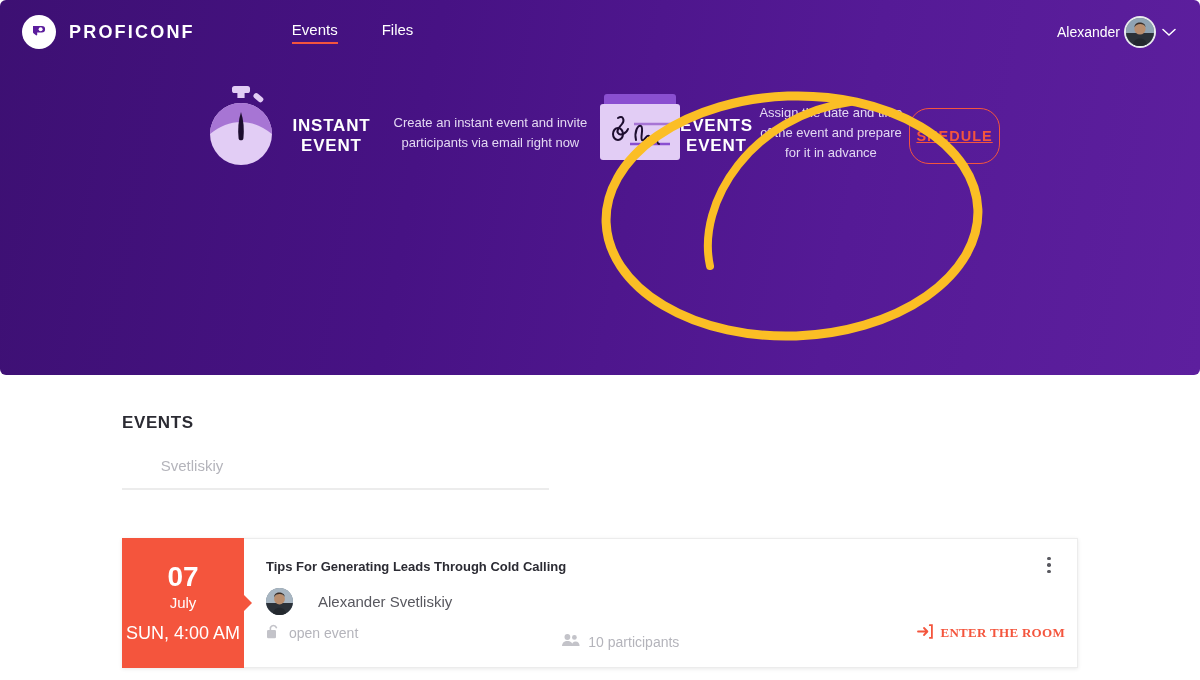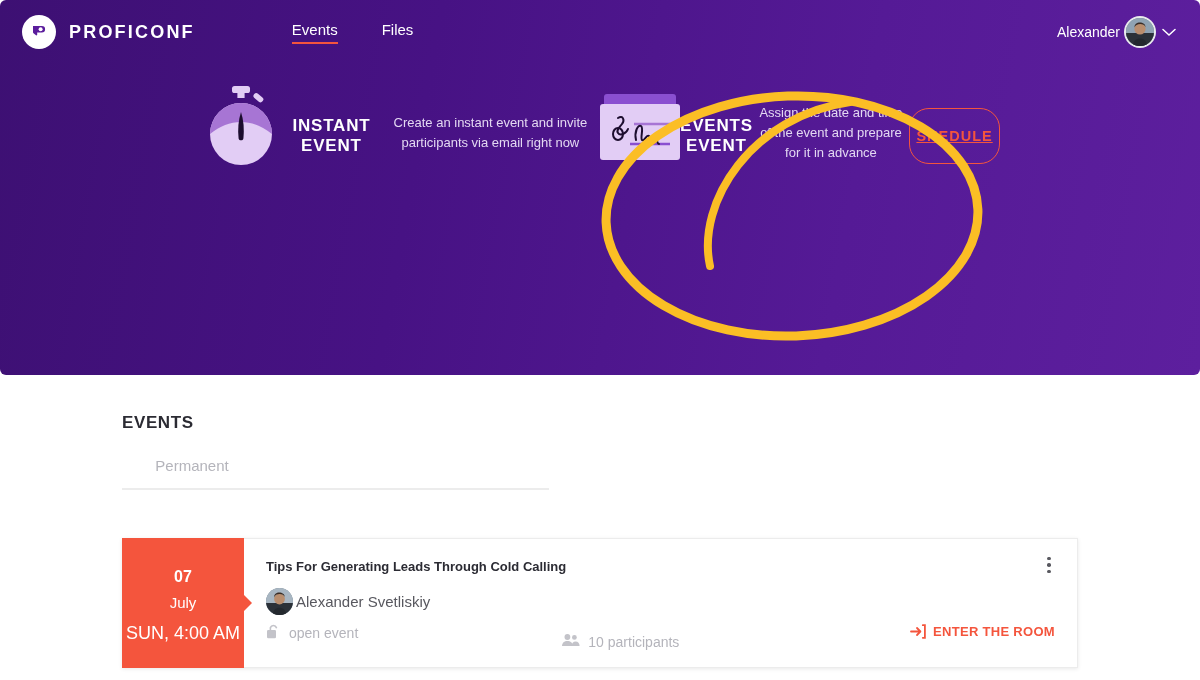--- a/index.html
+++ b/index.html
@@ -135,45 +135,45 @@
     display: flex; flex-direction: column;
     align-items: center; justify-content: center;
     margin: -1px 0 -1px -1px;
   }
   .date-block::after {
     content: ""; position: absolute; right: -8px; top: 50%;
     transform: translateY(-50%);
     border-top: 8px solid transparent; border-bottom: 8px solid transparent;
     border-left: 8px solid #f4553d;
   }
-  .date-day { font-size: 16px; font-weight: bold; line-height: 30px; }
+  .date-day { font-size: 28px; font-weight: bold; line-height: 30px; }
   .date-month { font-size: 15px; margin-top: 2px; }
   .date-time { font-size: 18px; margin-top: 12px; }
 
   .event-body { flex: 1; position: relative; padding: 20px 22px 0 22px; }
   .event-title { font-size: 13px; font-weight: bold; color: #2b2b33; }
-  .event-host { display: flex; align-items: center; gap: 3px; margin-top: 14px; }
+  .event-host { display: flex; align-items: center; gap: 25px; margin-top: 14px; }
   .avatar-sm {
     width: 27px; height: 27px; border-radius: 50%;
     overflow: hidden; background: #6c7a86;
   }
   .host-name { font-size: 15px; color: #58585f; }
   .event-meta {
     display: flex; align-items: center;
-    position: absolute; left: 22px; right: 22px; bottom: 17px;
+    position: absolute; left: 22px; right: 12px; bottom: 17px;
   }
   .meta-item {
     display: flex; align-items: center; gap: 8px;
     font-size: 14px; color: #b4b4bb;
   }
   .meta-item.participants { margin-left: 204px; margin-top: 17px; }
   .enter-room {
-    margin-left: auto; display: flex; gap: 7px;
+    margin-left: auto; display: flex; align-items: center; gap: 7px;
     color: #f4553d; font-size: 13px; font-weight: bold;
-    letter-spacing: .3px; cursor: pointer;
+    letter-spacing: .3px; cursor: pointer; font-family: Liberation Serif, serif;
   }
   .kebab {
     position: absolute; top: 14px; right: 18px;
     width: 20px; height: 24px; cursor: pointer;
     display: flex; flex-direction: column; align-items: center;
     justify-content: center; gap: 3px;
   }
   .kebab i { width: 3.5px; height: 3.5px; border-radius: 50%; background: #58585f; display: block; }
 </style>
 </head>
@@ -264,21 +264,21 @@
     </svg>
   </div>
 </div>
 
 <div class="main">
 
   <div class="section-title">EVENTS</div>
 
   <div class="tabs">
     <div class="tab">
-      <span>Permanent</span>
+      <span>Svetliskiy</span>
     </div>
   </div>
 
   <div class="event-card">
 
     <div class="date-block">
       <div class="date-day">07</div>
       <div class="date-month">July</div>
       <div class="date-time">SUN, 4:00 AM</div>
     </div>

